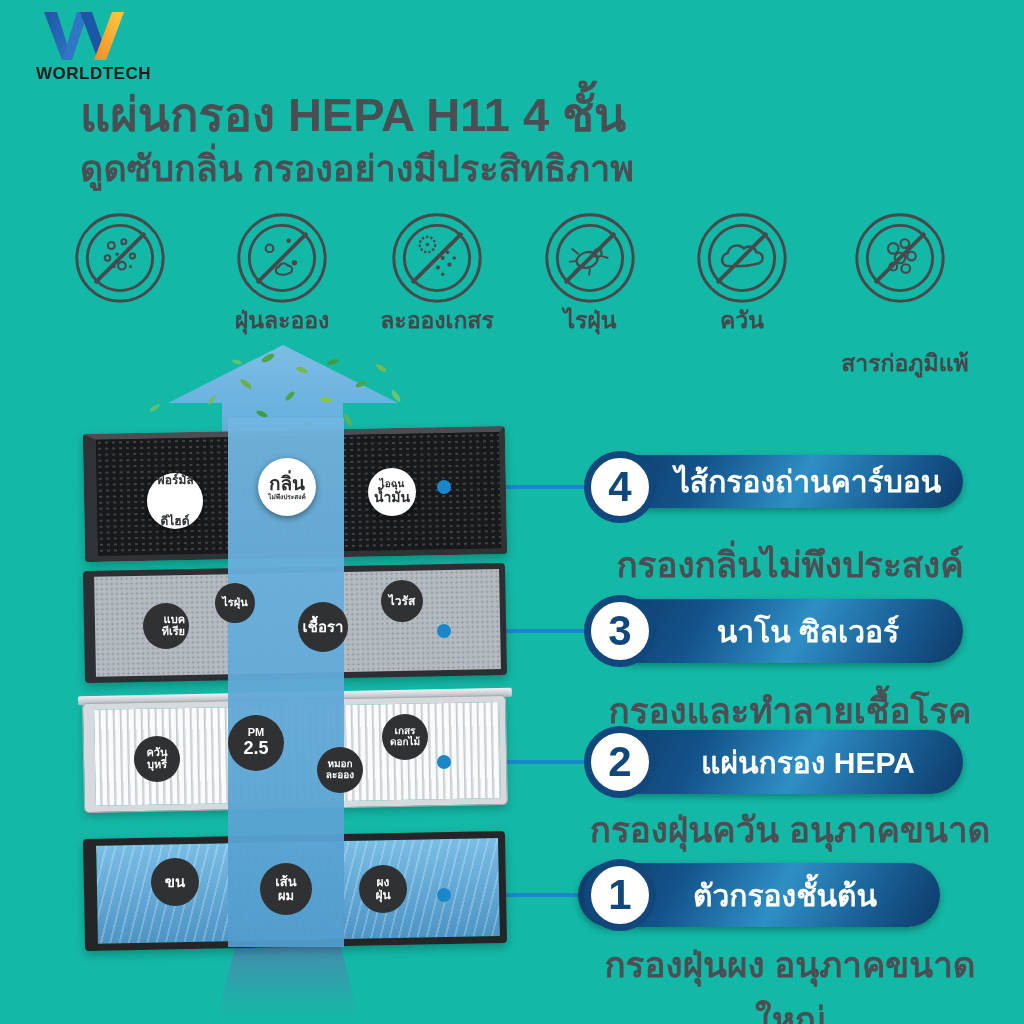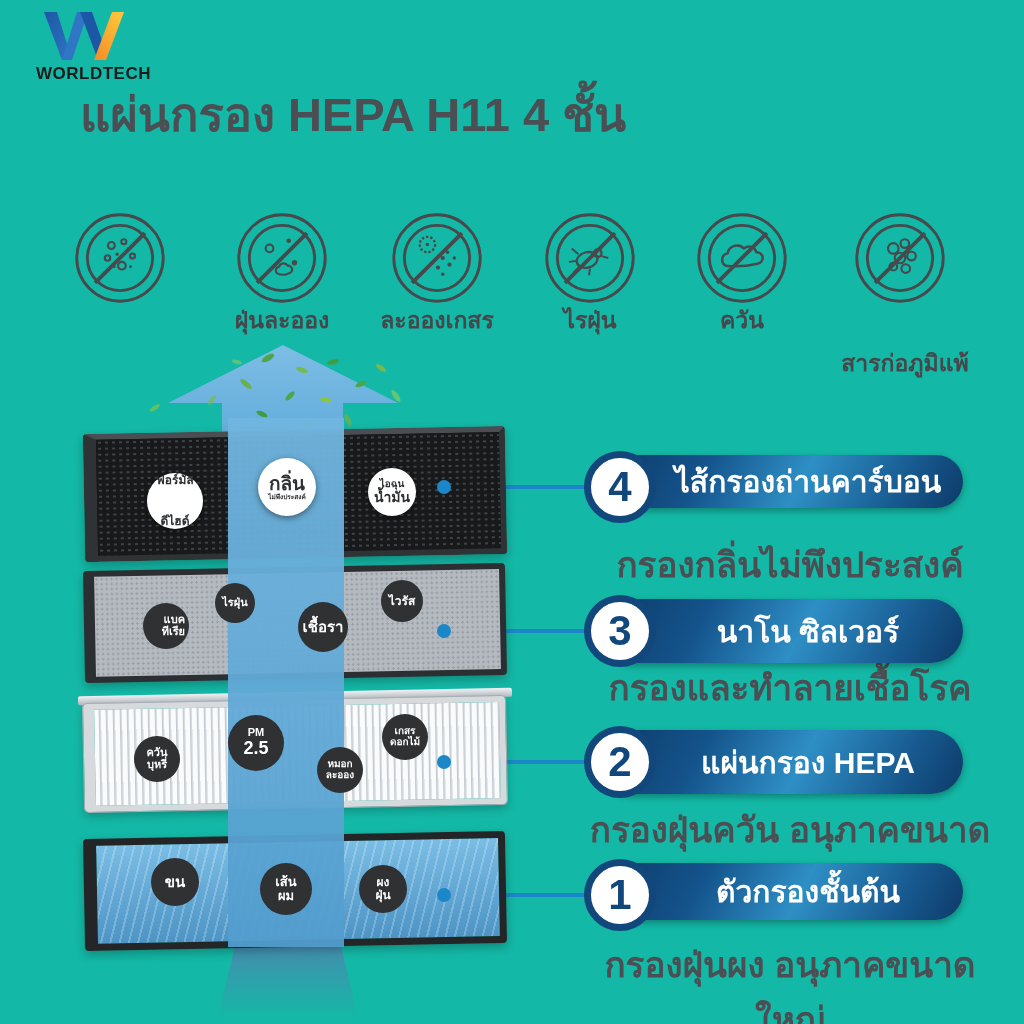--- a/index.html
+++ b/index.html
@@ -69,20 +69,21 @@
       </linearGradient>
     </defs>
     <path d="M8,2 L21,2 L36,50 L26,50 Z" fill="url(#blg)"></path>
     <path d="M26,50 L36,50 L52,2 L41,2 Z" fill="#2f76c4"></path>
     <path d="M44,2 L56,2 L70,42 L62,50 Z" fill="#1c57a5"></path>
     <path d="M58,50 L70,50 L88,2 L76,2 Z" fill="url(#org)"></path>
   </svg>
   <div class="abs brand-text" style="left:36px;top:64px;">WORLDTECH</div>
 
   <div class="abs title" style="left:80px;top:90px;">แผ่นกรอง HEPA H11 4 ชั้น</div>
+  <div class="abs subtitle" style="left:80px;top:150px;">ดูดซับกลิ่น กรองอย่างมีประสิทธิภาพ</div>
 
   <svg class="abs" style="left:72px;top:210px;" width="96" height="96" viewBox="0 0 100 100">
     <circle class="icon-stroke" cx="50" cy="50" r="45" stroke-width="3"></circle>
     <circle class="icon-stroke" cx="50" cy="50" r="34" stroke-width="3"></circle>
     <circle class="icon-stroke" cx="41" cy="37" r="3.6" stroke-width="2.2"></circle>
     <circle class="icon-stroke" cx="54" cy="33" r="2.6" stroke-width="2.2"></circle>
     <circle class="icon-stroke" cx="37" cy="50" r="2.8" stroke-width="2.2"></circle>
     <circle class="icon-stroke" cx="52" cy="58" r="4" stroke-width="2.2"></circle>
     <circle class="icon-stroke" cx="63" cy="48" r="2.6" stroke-width="2.2"></circle>
     <circle fill="#47494c" cx="47" cy="46" r="1.7"></circle>
@@ -259,35 +260,35 @@
   <div class="abs desc" style="left:575px;top:537px;">กรองกลิ่นไม่พึงประสงค์</div>
 
   <div class="abs cdot" style="left:437px;top:624px;"></div>
   <div class="abs cline" style="left:444px;top:629px;width:170px;"></div>
   <div class="abs pill" style="left:601px;top:599px;width:362px;height:64px;">
     <span>นาโน ซิลเวอร์</span>
   </div>
   <div class="abs num" style="left:584px;top:595px;">
     <span>3</span>
   </div>
-  <div class="abs desc" style="left:575px;top:660px;">กรองและทำลายเชื้อโรค</div>
+  <div class="abs desc" style="left:575px;top:683px;">กรองและทำลายเชื้อโรค</div>
 
   <div class="abs cdot" style="left:437px;top:755px;"></div>
   <div class="abs cline" style="left:444px;top:760px;width:170px;"></div>
   <div class="abs pill" style="left:601px;top:730px;width:362px;height:64px;">
     <span>แผ่นกรอง HEPA</span>
   </div>
   <div class="abs num" style="left:584px;top:726px;">
     <span>2</span>
   </div>
   <div class="abs desc" style="left:575px;top:802px;">กรองฝุ่นควัน อนุภาคขนาดเล็กมากๆ</div>
 
   <div class="abs cdot" style="left:437px;top:888px;"></div>
   <div class="abs cline" style="left:444px;top:893px;width:170px;"></div>
-  <div class="abs pill" style="left:601px;top:863px;width:362px;height:57px;">
+  <div class="abs pill" style="left:578px;top:863px;width:362px;height:64px;">
     <span>ตัวกรองชั้นต้น</span>
   </div>
   <div class="abs num" style="left:584px;top:859px;">
     <span>1</span>
   </div>
   <div class="abs desc" style="left:575px;top:937px;">กรองฝุ่นผง อนุภาคขนาดใหญ่</div>
 
 </div>
 
 </body></html>

